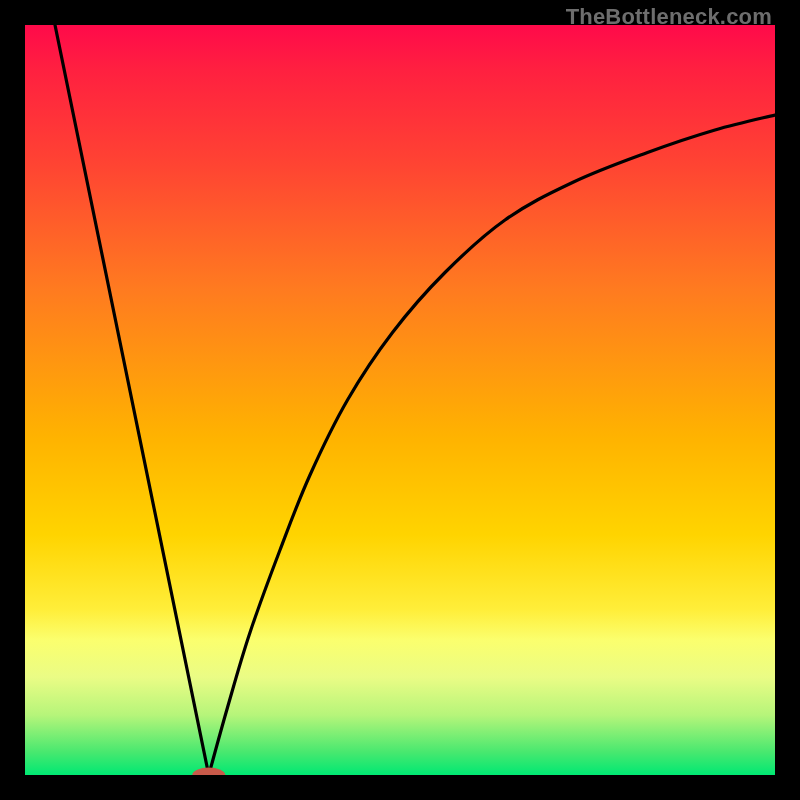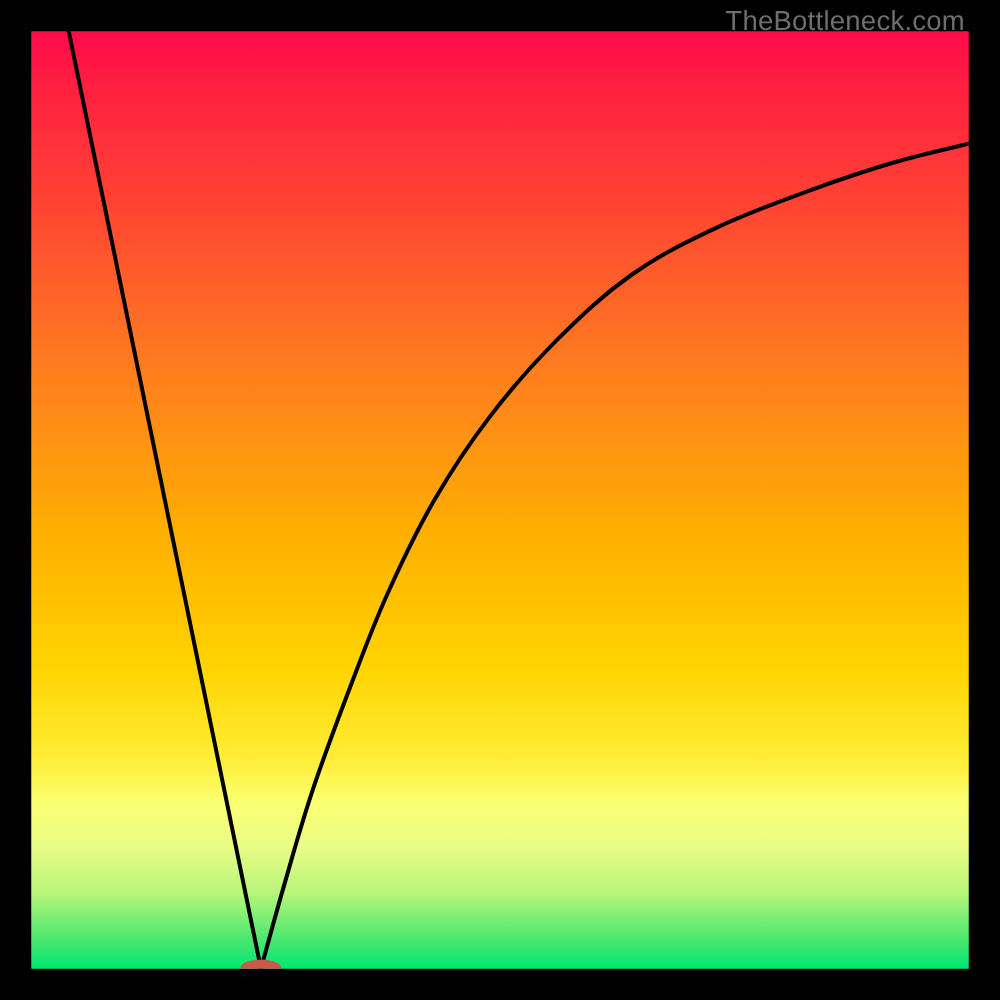--- a/index.html
+++ b/index.html
@@ -32,21 +32,21 @@
       #47e86f 97%,
       #00e873 100%
     );
   }
   .attribution {
     position: absolute;
     top: 4px;
     right: 28px;
     color: #6e6e6e;
     font-size: 22px;
-    font-weight: 400;
+    font-weight: 700;
     letter-spacing: 0.2px;
   }
   svg.plot {
     position: absolute;
     left: 0;
     top: 0;
     width: 750px;
     height: 750px;
   }
   .curve {

